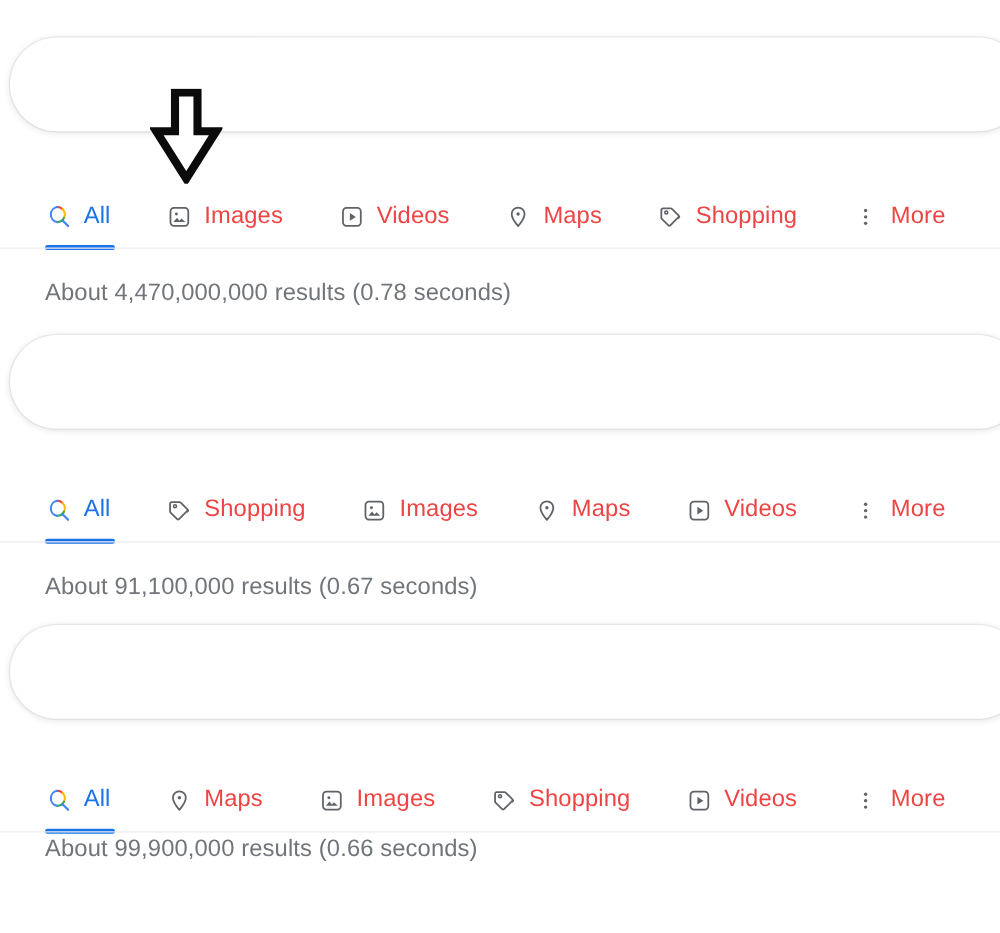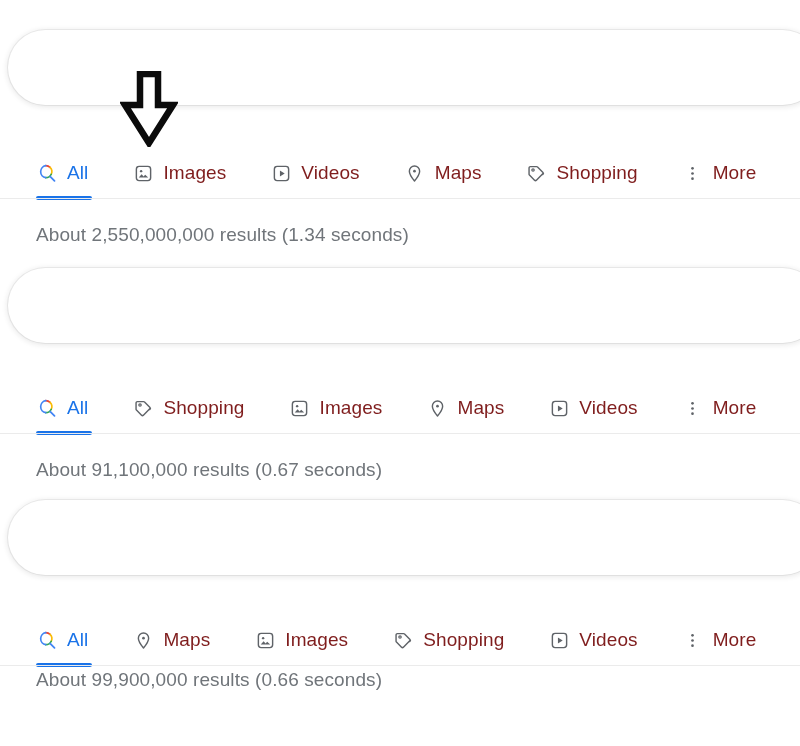--- a/index.html
+++ b/index.html
@@ -72,21 +72,21 @@
     gap: 9px;
     height: 100%;
     position: relative;
     cursor: pointer;
     white-space: nowrap;
   }
   .tab + .tab { margin-left: 44px; }
 
   .tab .tab-label {
     font-size: 19px;
-    color: #7f1d1d;
+    color: #ef4444;
     letter-spacing: 0.1px;
   }
   .tab.active .tab-label { color: #1a73e8; }
 
   .tab .tab-icon {
     width: 22px;
     height: 22px;
     display: inline-flex;
     align-items: center;
     justify-content: center;
@@ -213,21 +213,21 @@
           <circle cx="12" cy="12" r="1.7" fill="#5f6368"></circle>
           <circle cx="12" cy="18.5" r="1.7" fill="#5f6368"></circle>
         </svg>
       </span>
       <span class="tab-label">More</span>
     </div>
   </div>
 
   <div class="tab-row-divider" id="divider-1"></div>
 
-  <div class="results-stat" id="results-stat-1">About 2,550,000,000 results (1.34 seconds)</div>
+  <div class="results-stat" id="results-stat-1">About 4,470,000,000 results (0.78 seconds)</div>
 
   <div class="search-bar" id="search-bar-2">
     <input class="search-input" type="text" placeholder="" style="">
   </div>
 
   <div class="tab-row" id="tab-row-2">
     <div class="tab active">
       <span class="tab-icon">
         <svg width="20" height="20" viewBox="0 0 24 24">
           <path d="M10.5 3.2a7.3 7.3 0 0 1 5.2 2.1" fill="none" stroke="#ea4335" stroke-width="2" stroke-linecap="round"></path>

